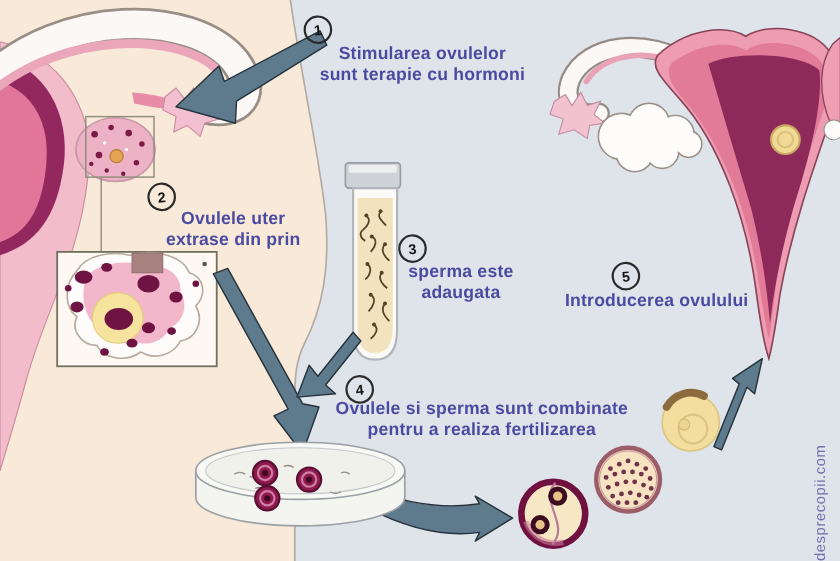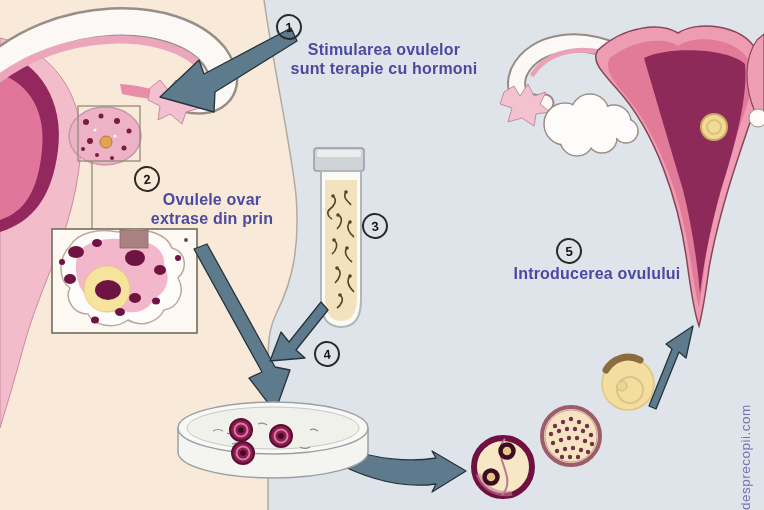--- a/index.html
+++ b/index.html
@@ -231,21 +231,29 @@
   <div class="badge" style="left:134px;top:166px">2</div>
   <div class="badge" style="left:362px;top:213px">3</div>
   <div class="badge" style="left:314px;top:341px">4</div>
   <div class="badge" style="left:556px;top:238px">5</div>
 
   <div class="label" style="left:258px;top:40px;width:252px">
     <div>Stimularea ovulelor</div>
     <div>sunt terapie cu hormoni</div>
   </div>
   <div class="label" style="left:136px;top:190px;width:152px">
-    <div>Ovulele ovar</div>
+    <div>Ovulele uter</div>
     <div>extrase din prin</div>
+  </div>
+  <div class="label" style="left:360px;top:238px;width:118px">
+    <div>sperma este</div>
+    <div>adaugata</div>
+  </div>
+  <div class="label" style="left:288px;top:362px;width:300px">
+    <div>Ovulele si sperma sunt combinate</div>
+    <div>pentru a realiza fertilizarea</div>
   </div>
   <div class="label" style="left:492px;top:264px;width:210px">
     <div>Introducerea ovulului</div>
   </div>
 
   <div class="watermark">desprecopii.com</div>
 </div>
 
 </body></html>

